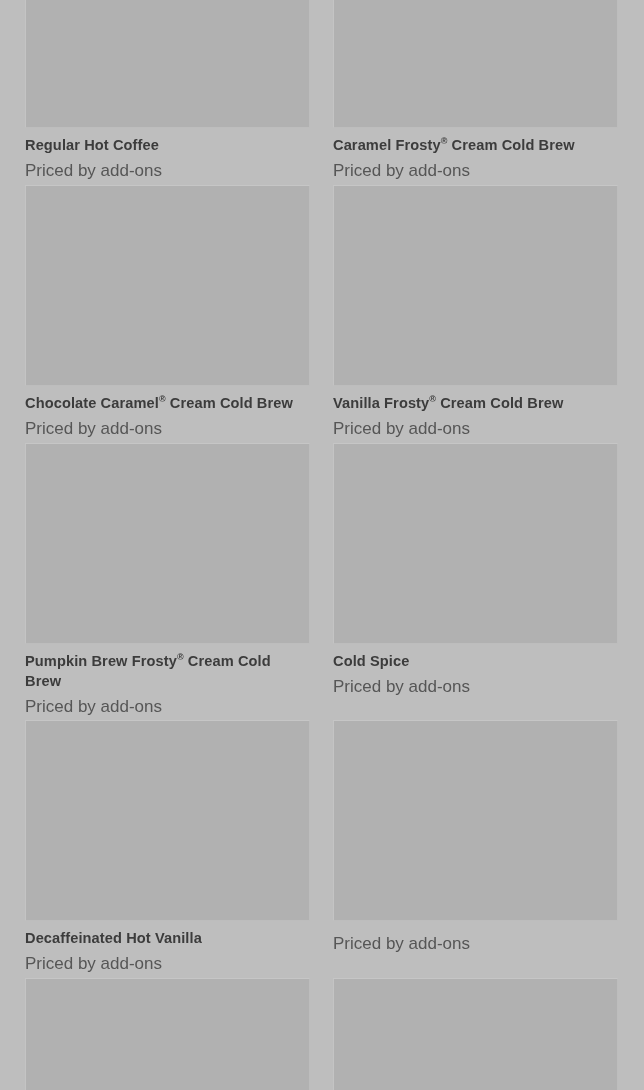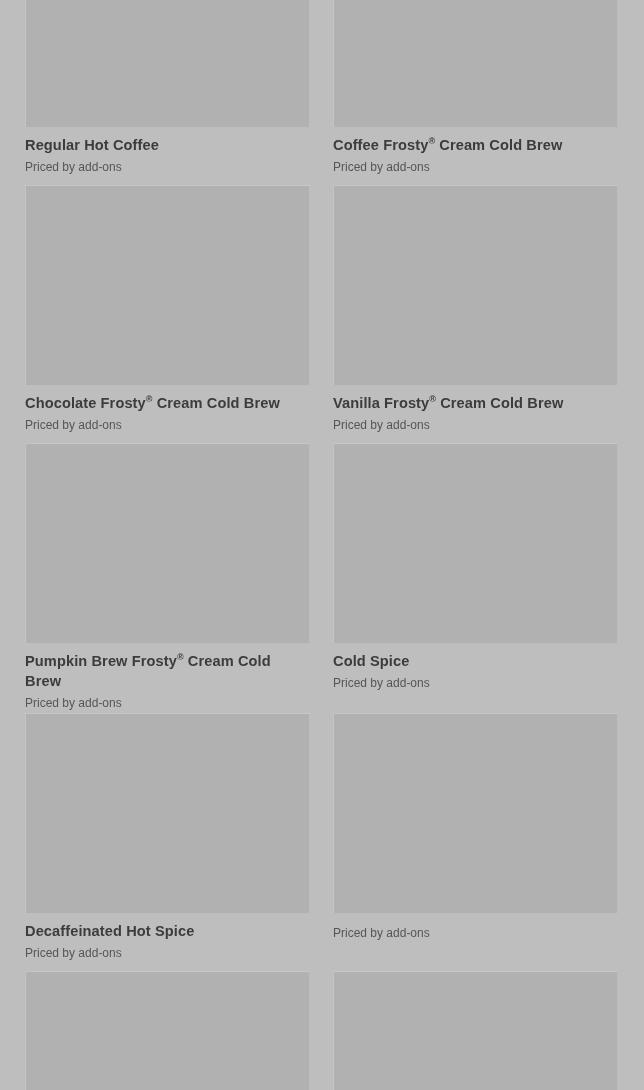--- a/index.html
+++ b/index.html
@@ -67,21 +67,21 @@
   }
 
   .card-title sup.reg {
     font-size: 9px;
     vertical-align: super;
     line-height: 0;
     font-weight: bold;
   }
 
   .card-price {
-    font-size: 12px;
+    font-size: 17px;
     font-weight: normal;
     line-height: 1.45;
     color: #565656;
     margin: 4px 0 0 0;
     display: block;
   }
 
   
   .row-slot {
     min-height: 258px;
@@ -96,28 +96,28 @@
       <div class="product-card row-slot">
         <div class="card-media"></div>
         <div class="card-body">
           <div class="card-title"><span>Regular Hot Coffee</span></div>
           <div class="card-price">Priced by add-ons</div>
         </div>
       </div>
       <div class="product-card row-slot">
         <div class="card-media"></div>
         <div class="card-body">
-          <div class="card-title"><span>Coffee Frosty</span><sup class="reg">®</sup><span> Cream Cold Brew</span></div>
+          <div class="card-title"><span>Caramel Frosty</span><sup class="reg">®</sup><span> Cream Cold Brew</span></div>
           <div class="card-price">Priced by add-ons</div>
         </div>
       </div>
       <div class="product-card row-slot">
         <div class="card-media"></div>
         <div class="card-body">
-          <div class="card-title"><span>Chocolate Frosty</span><sup class="reg">®</sup><span> Cream Cold Brew</span></div>
+          <div class="card-title"><span>Chocolate Caramel</span><sup class="reg">®</sup><span> Cream Cold Brew</span></div>
           <div class="card-price">Priced by add-ons</div>
         </div>
       </div>
       <div class="product-card row-slot">
         <div class="card-media"></div>
         <div class="card-body">
           <div class="card-title"><span>Vanilla Frosty</span><sup class="reg">®</sup><span> Cream Cold Brew</span></div>
           <div class="card-price">Priced by add-ons</div>
         </div>
       </div>
@@ -131,21 +131,21 @@
       <div class="product-card row-slot">
         <div class="card-media"></div>
         <div class="card-body">
           <div class="card-title"><span>Cold Spice</span></div>
           <div class="card-price">Priced by add-ons</div>
         </div>
       </div>
       <div class="product-card row-slot">
         <div class="card-media"></div>
         <div class="card-body">
-          <div class="card-title"><span>Decaffeinated Hot Spice</span></div>
+          <div class="card-title"><span>Decaffeinated Hot Vanilla</span></div>
           <div class="card-price">Priced by add-ons</div>
         </div>
       </div>
       <div class="product-card row-slot">
         <div class="card-media"></div>
         <div class="card-body">
           <div class="card-price">Priced by add-ons</div>
         </div>
       </div>
       <div class="product-card row-slot">

